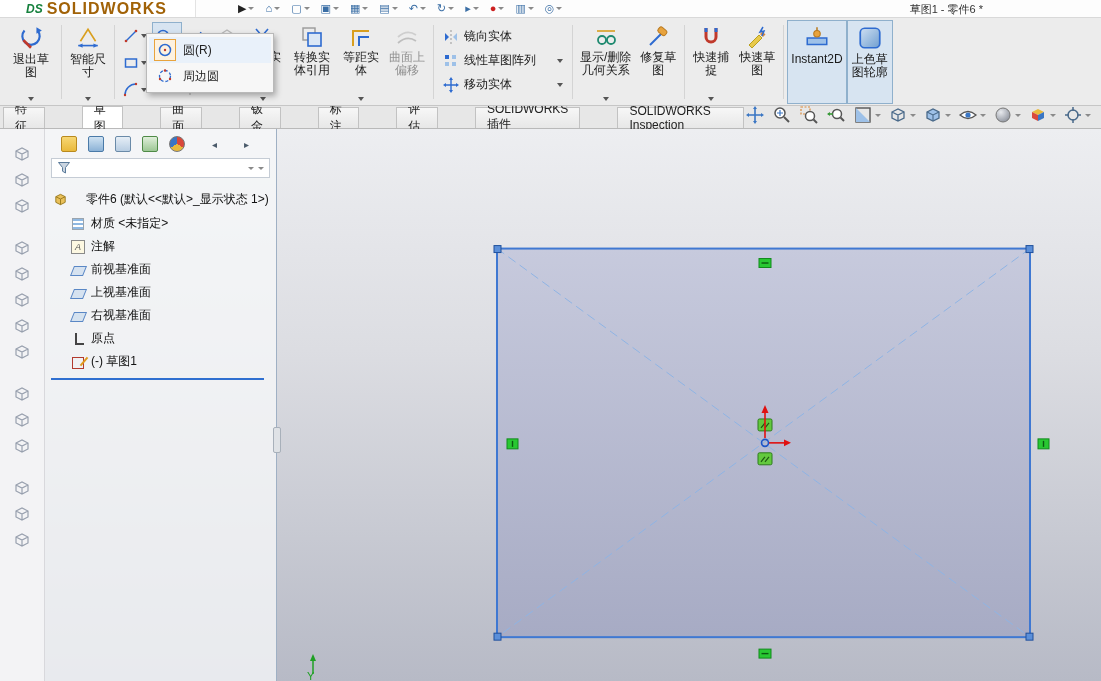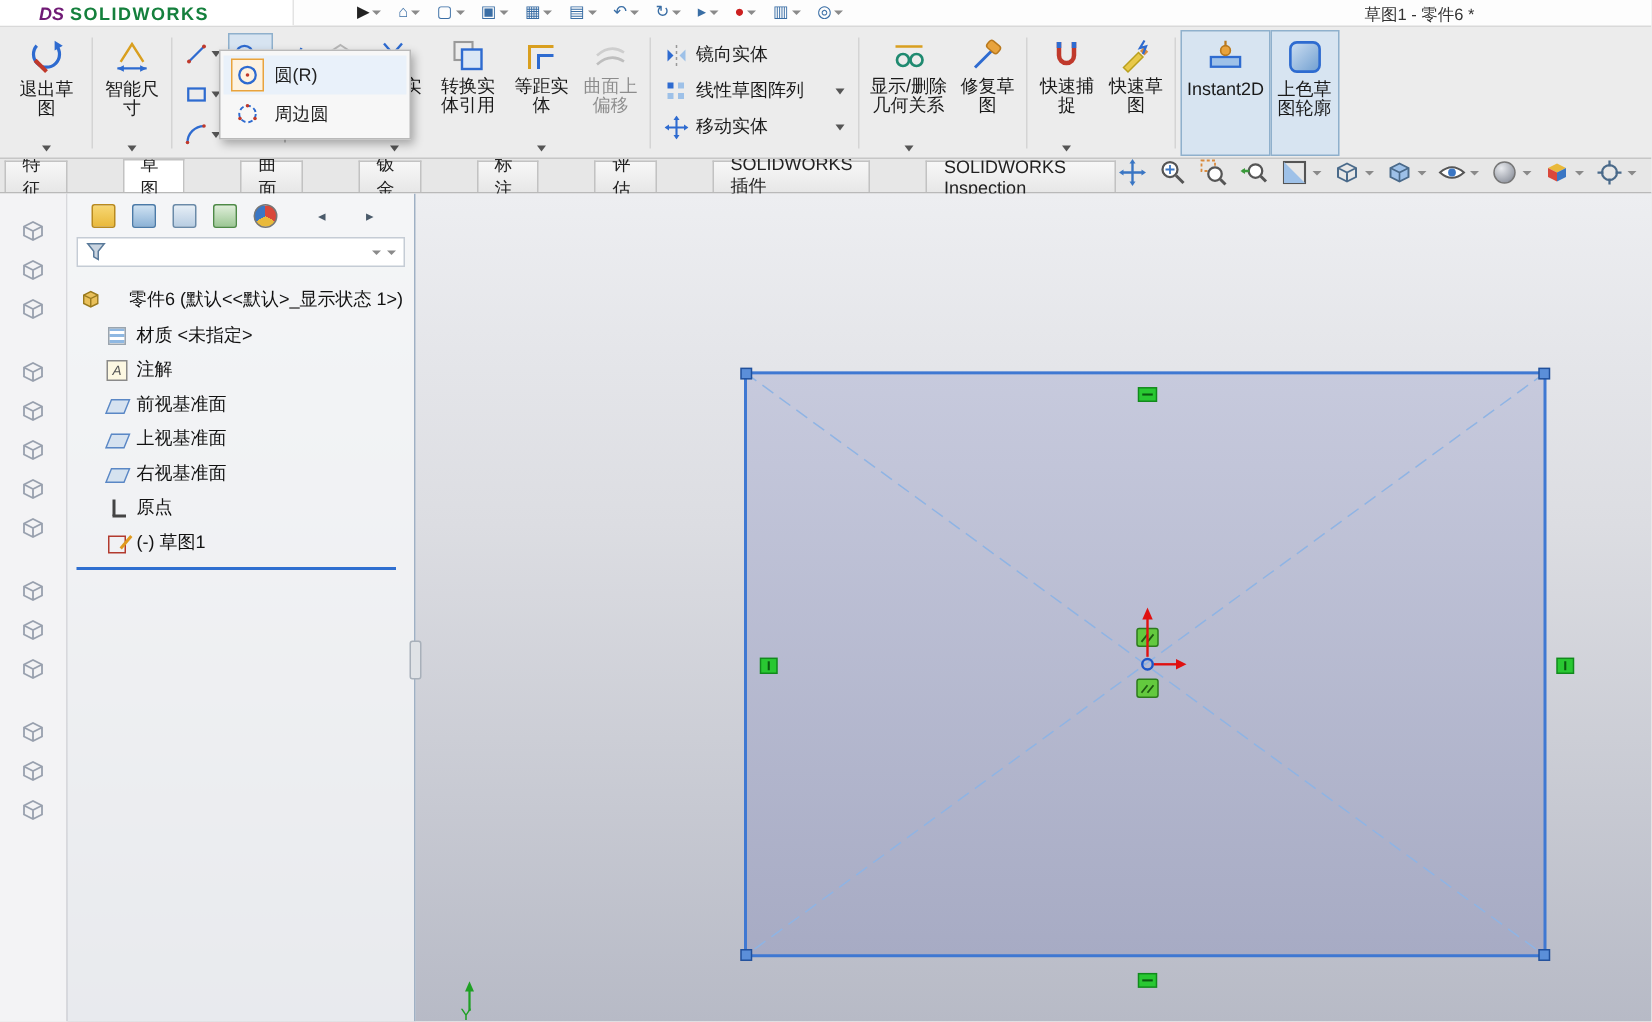--- a/index.html
+++ b/index.html
@@ -3,22 +3,22 @@
 <meta charset="utf-8">
 <style>
   * { margin:0; padding:0; box-sizing:border-box; }
   html,body { width:1101px; height:681px; overflow:hidden; }
   body { font-family:"Liberation Sans","DejaVu Sans",sans-serif; font-size:12px; color:#1a1a1a; background:#ececec; }
   .app { width:1101px; height:681px; position:relative; display:flex; flex-direction:column; }
 
   
   .titlebar { height:18px; background:#fdfdfd; border-bottom:1px solid #d9d9d9; display:flex; align-items:center; position:relative; flex:none; }
   .logo-tab { width:196px; height:100%; display:flex; align-items:center; padding-left:26px; border-right:1px solid #e3e3e3; background:#fff; }
-  .logo-ds { color:#701a75; font-weight:bold; font-style:italic; font-size:12px; margin-right:4px; }
-  .logo-sw { color:#15803d; font-weight:bold; font-size:12px; letter-spacing:1px; }
+  .logo-ds { color:#15803d; font-weight:bold; font-style:italic; font-size:12px; margin-right:4px; }
+  .logo-sw { color:#a16207; font-weight:bold; font-size:16px; letter-spacing:1px; }
   .tb-icons { display:flex; gap:11px; margin-left:42px; align-items:center; }
   .tb-icon { display:inline-flex; align-items:center; gap:2px; cursor:default; }
   .tb-icon b { font-weight:normal; color:#3a6ea5; font-size:11px; line-height:11px; }
   .tb-icon:first-child b { color:#222; }
   .tb-icon:nth-child(10) b { color:#cc2020; }
   .mini-caret { width:0; height:0; border-left:3px solid transparent; border-right:3px solid transparent; border-top:3px solid #8a8a8a; }
   .doc-title { position:absolute; right:118px; top:2px; font-size:11px; color:#333; }
 
   
   .ribbon { height:88px; background:#ececec; border-bottom:1px solid #c6c6c6; display:flex; align-items:stretch; padding:2px 0 1px 4px; position:relative; flex:none; }

